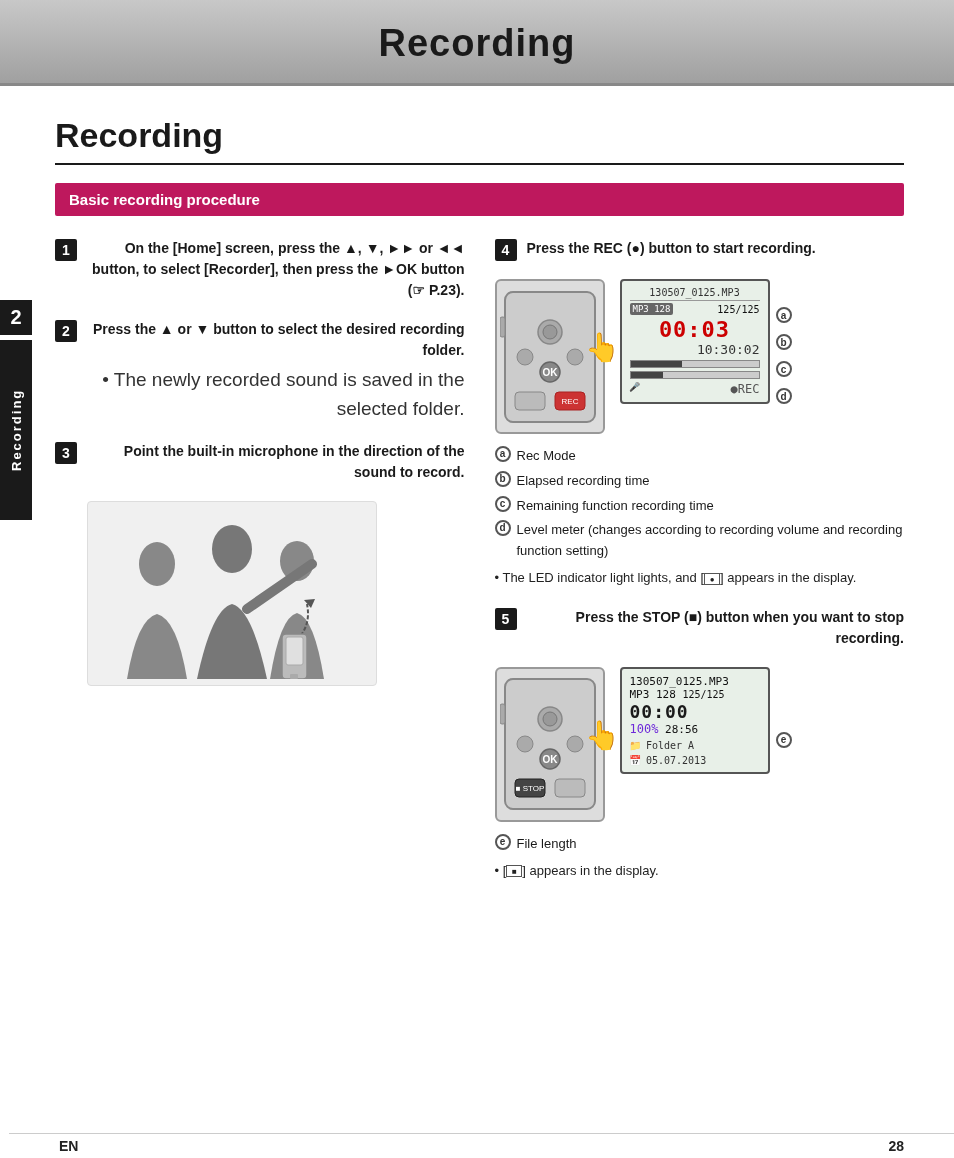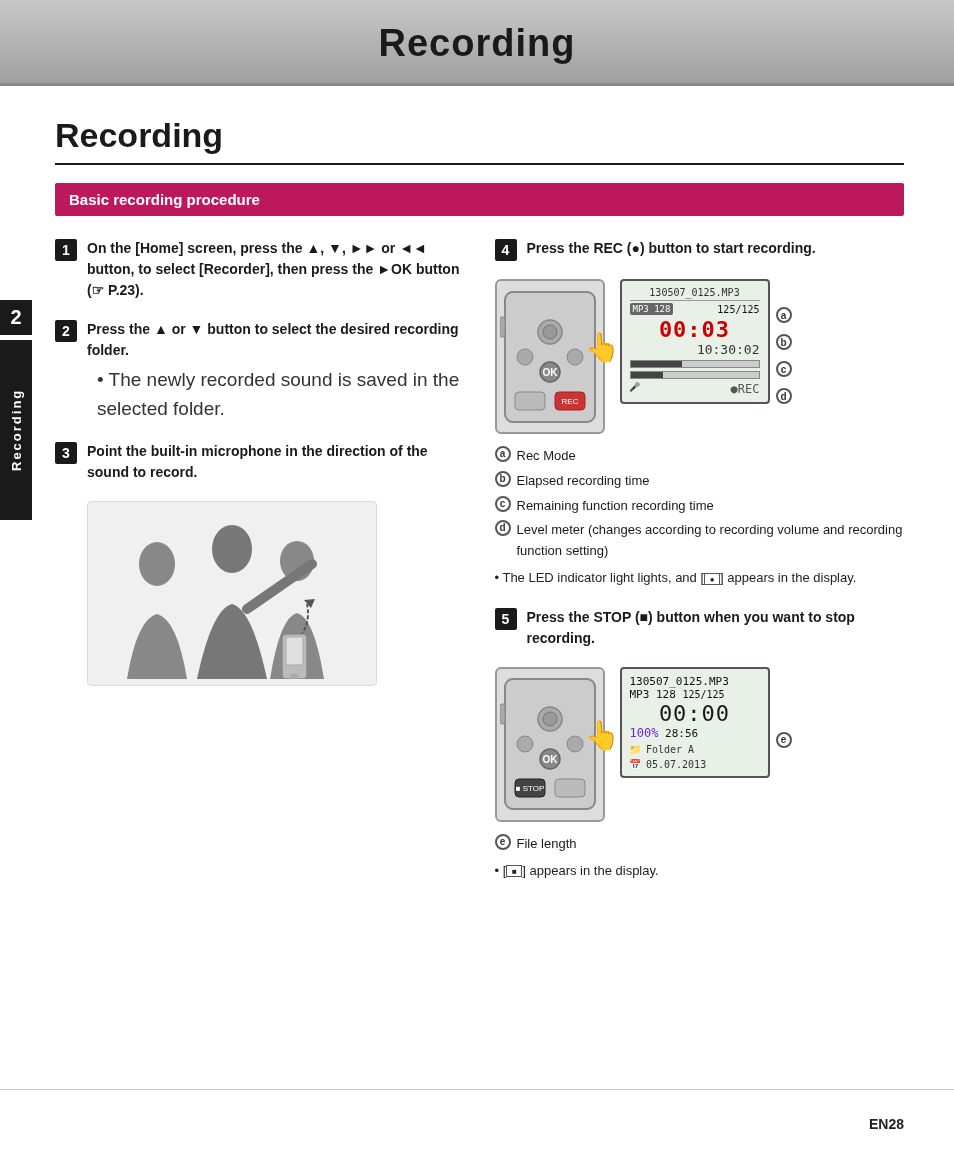--- a/index.html
+++ b/index.html
@@ -123,20 +123,21 @@
       display: flex;
       align-items: center;
       justify-content: center;
       border-radius: 2px;
       margin-top: 1px;
       flex-shrink: 0;
     }
     .step-content {
       font-size: 14px;
       line-height: 1.5;
+      text-align: right;
     }
     .step-content strong {
       font-weight: bold;
     }
     .sub-bullet {
       font-size: 19px;
       margin-top: 5px;
       margin-left: 10px;
       color: #333;
       list-style: none;
@@ -259,26 +260,26 @@
       height: 185px;
       display: flex;
       align-items: center;
       justify-content: center;
     }
 
     
     .footer {
       position: absolute;
       bottom: 0;
-      left: 0;
+      left: 9px;
       right: 0;
       display: flex;
-      justify-content: flex-end;
-      align-items: center;
-      padding: 26px 50px;
+      justify-content: space-between;
+      align-items: center;
+      padding: 4px 50px;
       border-top: 1px solid #ccc;
     }
     .footer-lang {
       font-size: 14px;
       font-weight: bold;
       color: #222;
     }
     .footer-page {
       font-size: 14px;
       font-weight: bold;
@@ -314,24 +315,23 @@
       background: #e8f0e8;
       border: 2px solid #555;
       border-radius: 4px;
       padding: 6px 8px;
       font-size: 11px;
       width: 150px;
       font-family: monospace;
       color: #111;
     }
     .device-screen-2 .time-large {
-      font-size: 22px;
-      font-weight: normal;
+      font-size: 18px;
+      font-weight: bold;
       color: #1a1a1a;
-      text-align: center;
       letter-spacing: 1px;
     }
     .device-screen-2 .pct {
       font-size: 12px;
       color: #6d28d9;
     }
     .device-screen-2 .folder-row {
       margin-top: 4px;
       font-size: 10px;
       color: #333;

